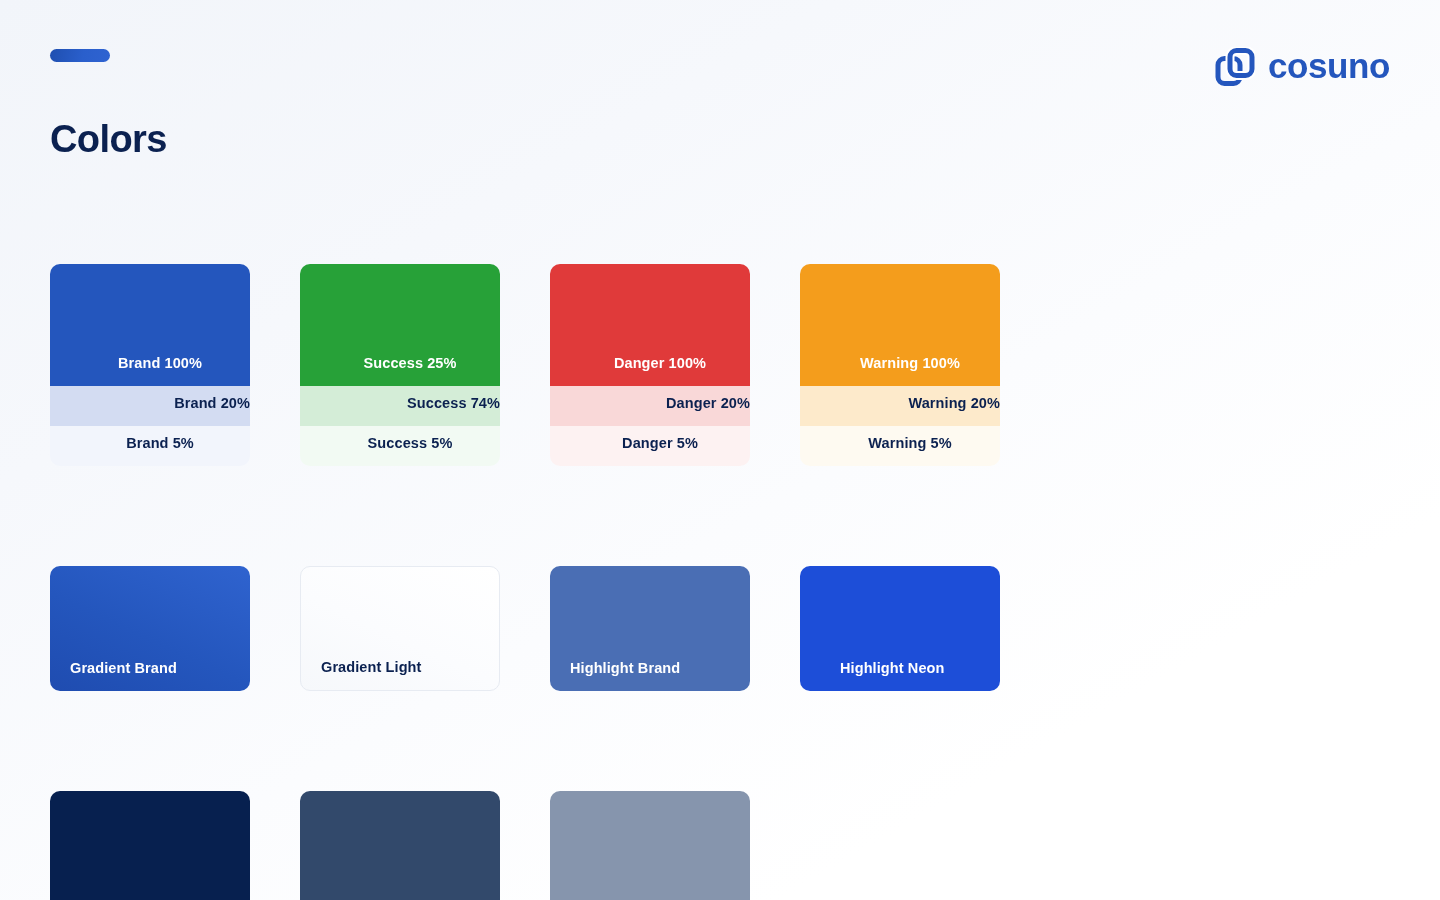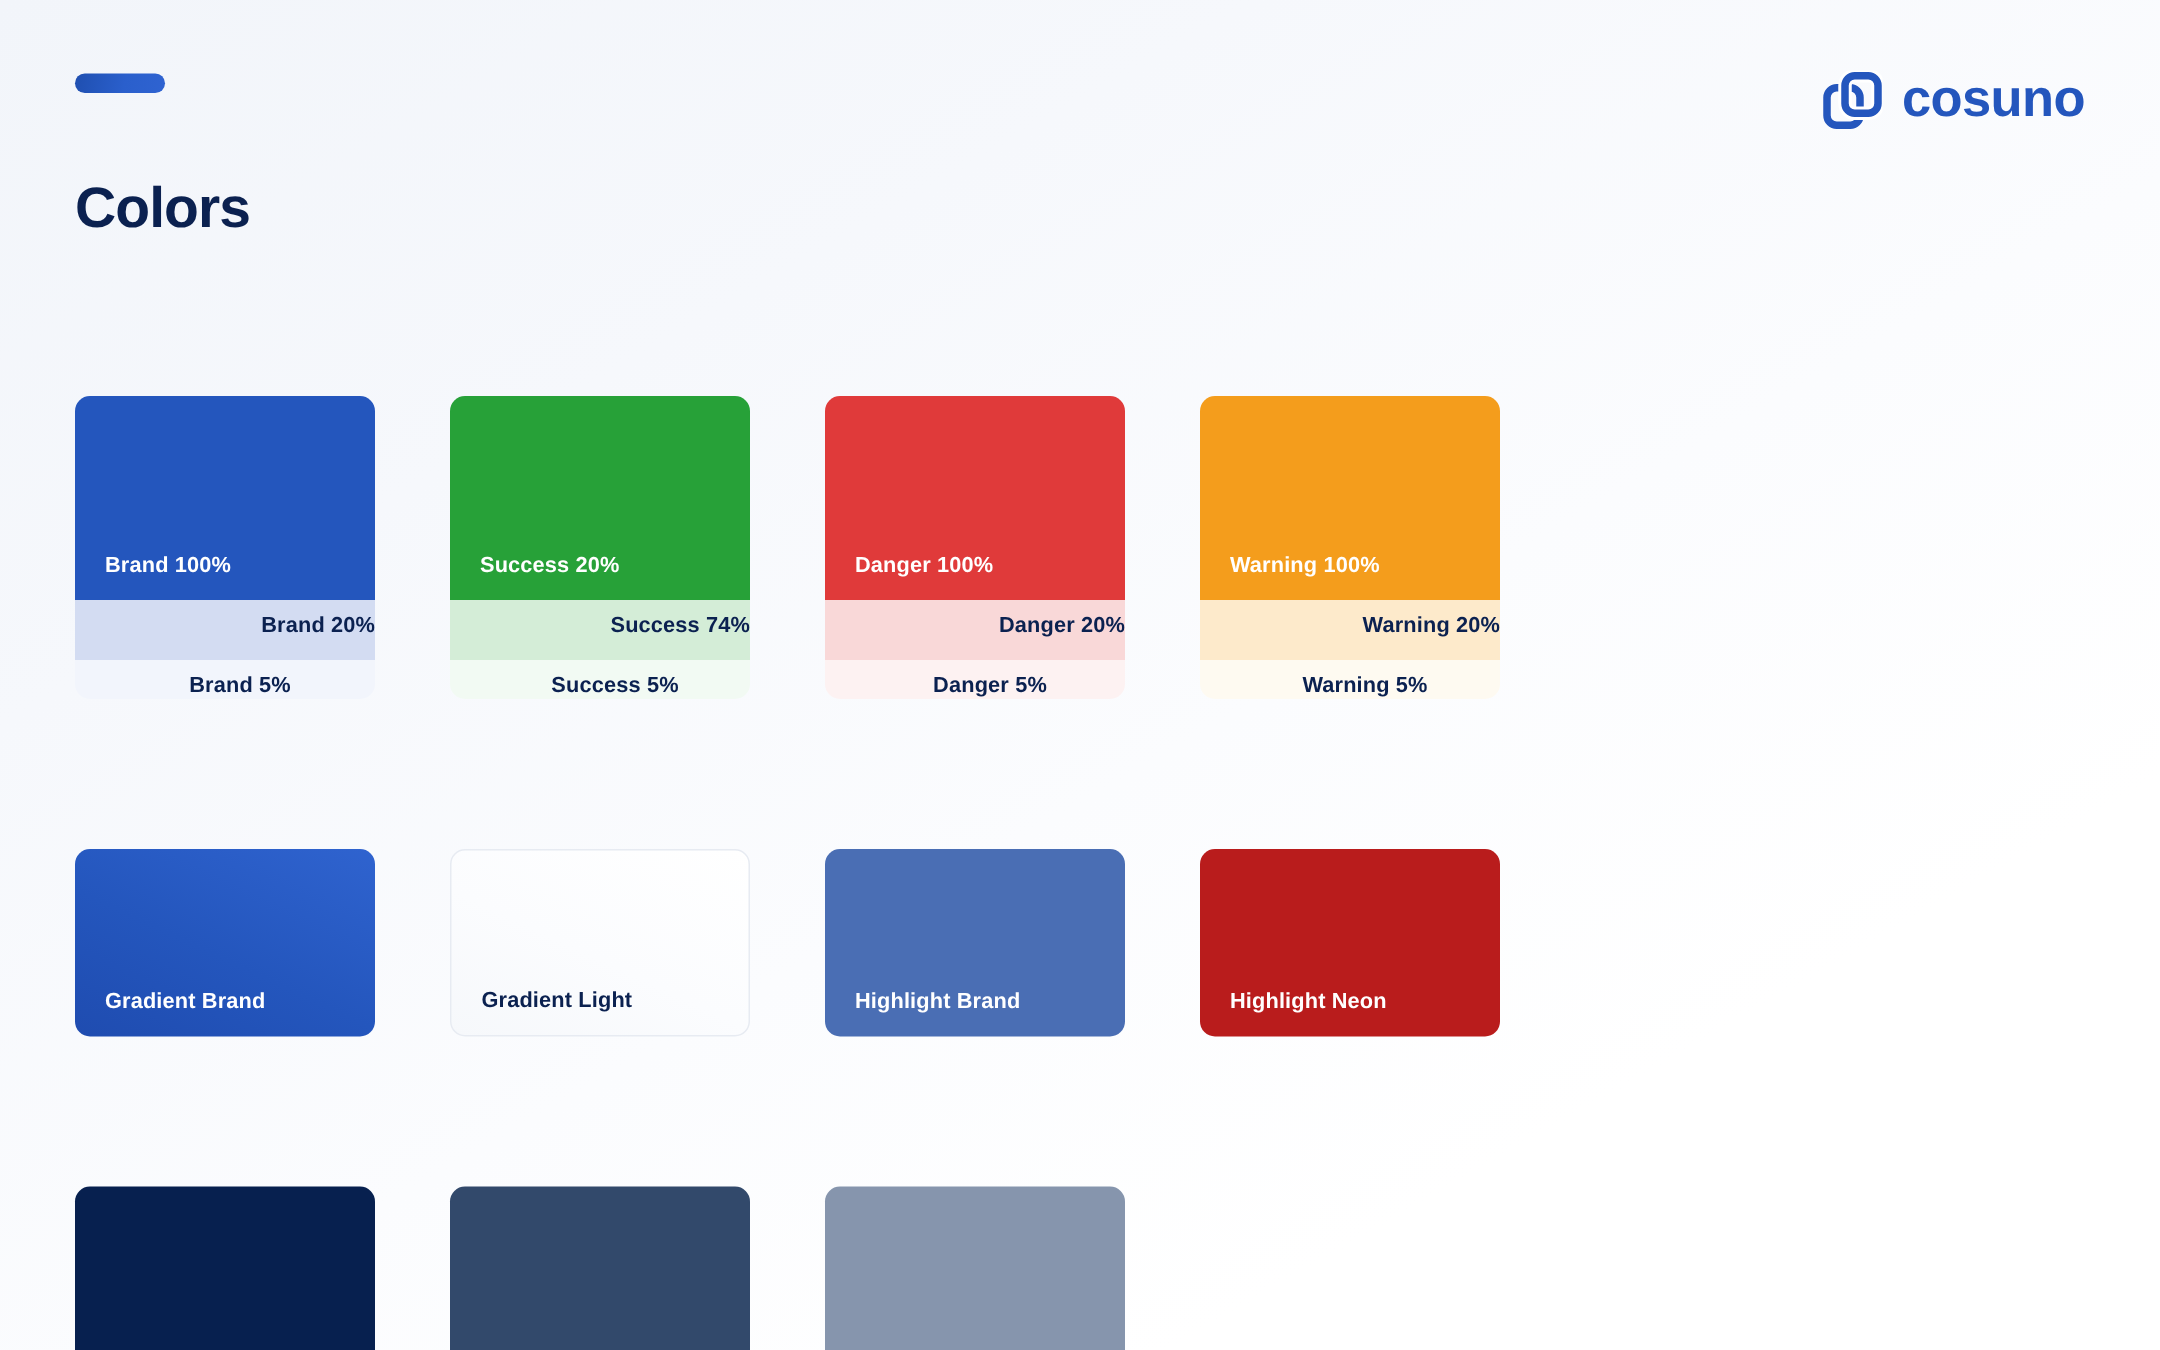--- a/index.html
+++ b/index.html
@@ -109,21 +109,21 @@
     display: flex;
     align-items: flex-end;
   }
   .band .band-label {
     font-size: 14.5px;
     line-height: 18px;
     font-weight: bold;
     letter-spacing: 0.1px;
     padding: 0 0 14px 20px;
   }
-  .band.band-100 { height: 136px; }
+  .band.band-100 { height: 122px; justify-content: center; }
   .band.band-20  { height: 40px; justify-content: flex-end; }
   .band.band-5   { height: 40px; justify-content: center; }
   .band.band-100 .band-label { color: #ffffff; }
   .band.band-20  .band-label { color: #0b2150; }
   .band.band-5   .band-label { color: #0b2150; }
 
   
   .swatch-card.solid {
     height: 125px;
     display: flex;
@@ -182,21 +182,21 @@
       <div class="band band-20" style="background: rgb(211, 220, 242);">
         <span class="band-label" style="color: rgb(11, 33, 80);">Brand 20%</span>
       </div>
       <div class="band band-5" style="background: rgb(242, 245, 252);">
         <span class="band-label" style="color: rgb(11, 33, 80);">Brand 5%</span>
       </div>
     </div>
 
     <div class="swatch-card tonal">
       <div class="band band-100" style="background: rgb(39, 161, 56);">
-        <span class="band-label" style="color: rgb(255, 255, 255);">Success 20%</span>
+        <span class="band-label" style="color: rgb(255, 255, 255);">Success 25%</span>
       </div>
       <div class="band band-20" style="background: rgb(212, 237, 215);">
         <span class="band-label" style="color: rgb(11, 33, 80);">Success 74%</span>
       </div>
       <div class="band band-5" style="background: rgb(242, 250, 243);">
         <span class="band-label" style="color: rgb(11, 33, 80);">Success 5%</span>
       </div>
     </div>
 
     <div class="swatch-card tonal">
@@ -232,21 +232,21 @@
     </div>
 
     <div class="swatch-card solid bordered" style="background: linear-gradient(205deg, rgb(255, 255, 255) 0%, rgb(251, 252, 254) 55%, rgb(246, 248, 251) 100%);">
       <span class="solid-label" style="color: rgb(11, 33, 80);">Gradient Light</span>
     </div>
 
     <div class="swatch-card solid" style="background: rgb(74, 110, 180);">
       <span class="solid-label" style="color: rgb(255, 255, 255);">Highlight Brand</span>
     </div>
 
-    <div class="swatch-card solid" style="background: #b91c1c;">
+    <div class="swatch-card solid" style="background: #1d4ed8; padding-left: 20px;">
       <span class="solid-label" style="color: rgb(255, 255, 255);">Highlight Neon</span>
     </div>
 
   </div>
 
   <div class="swatch-row">
 
     <div class="swatch-card tall" style="background: rgb(7, 32, 79);">
       
     </div>

